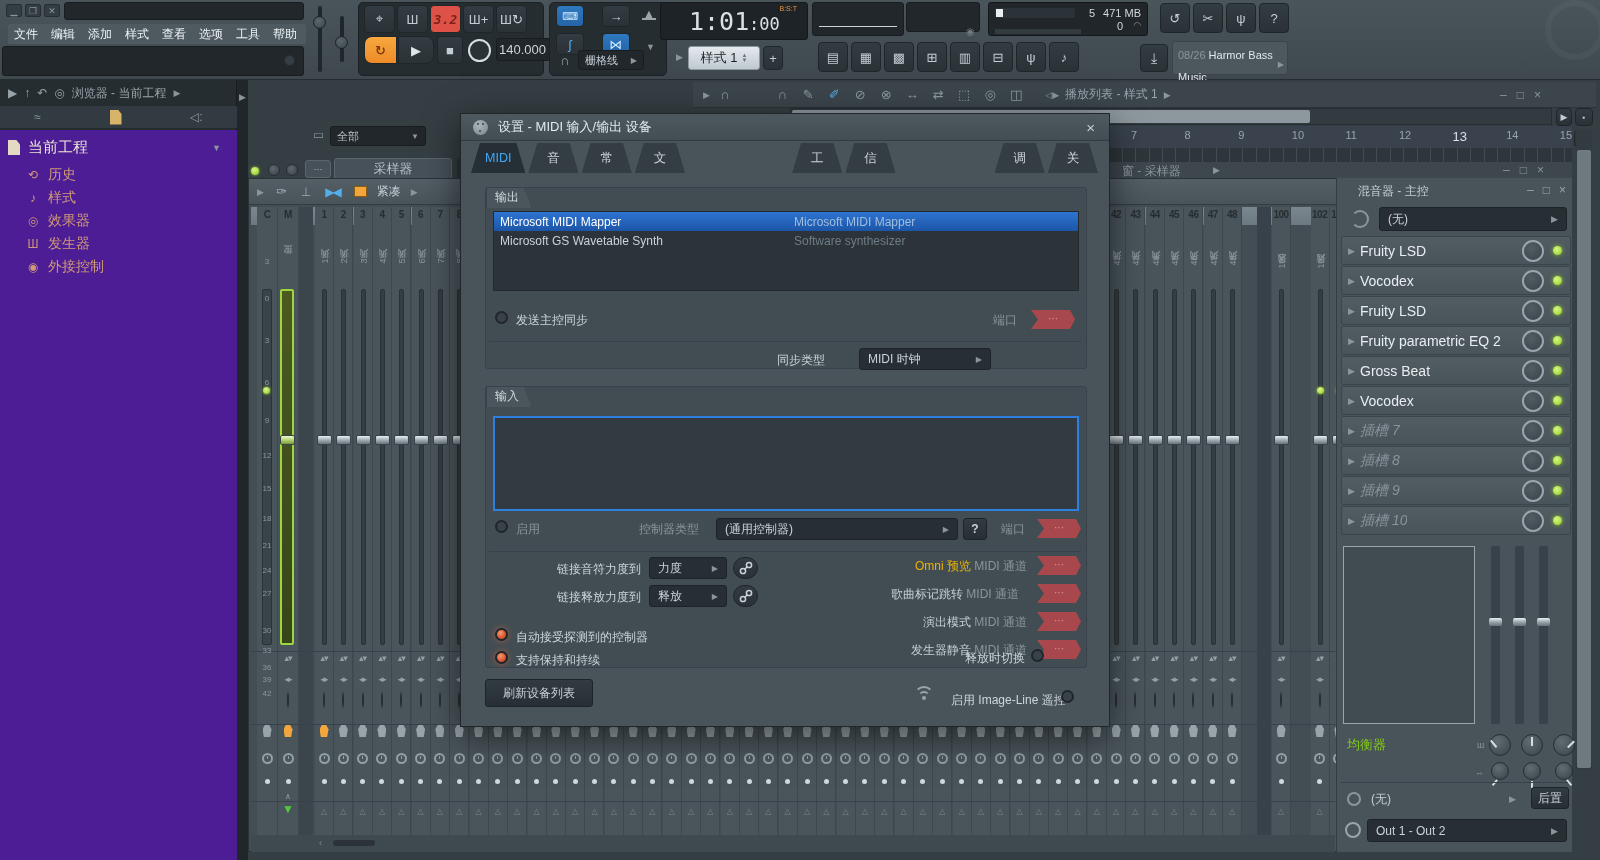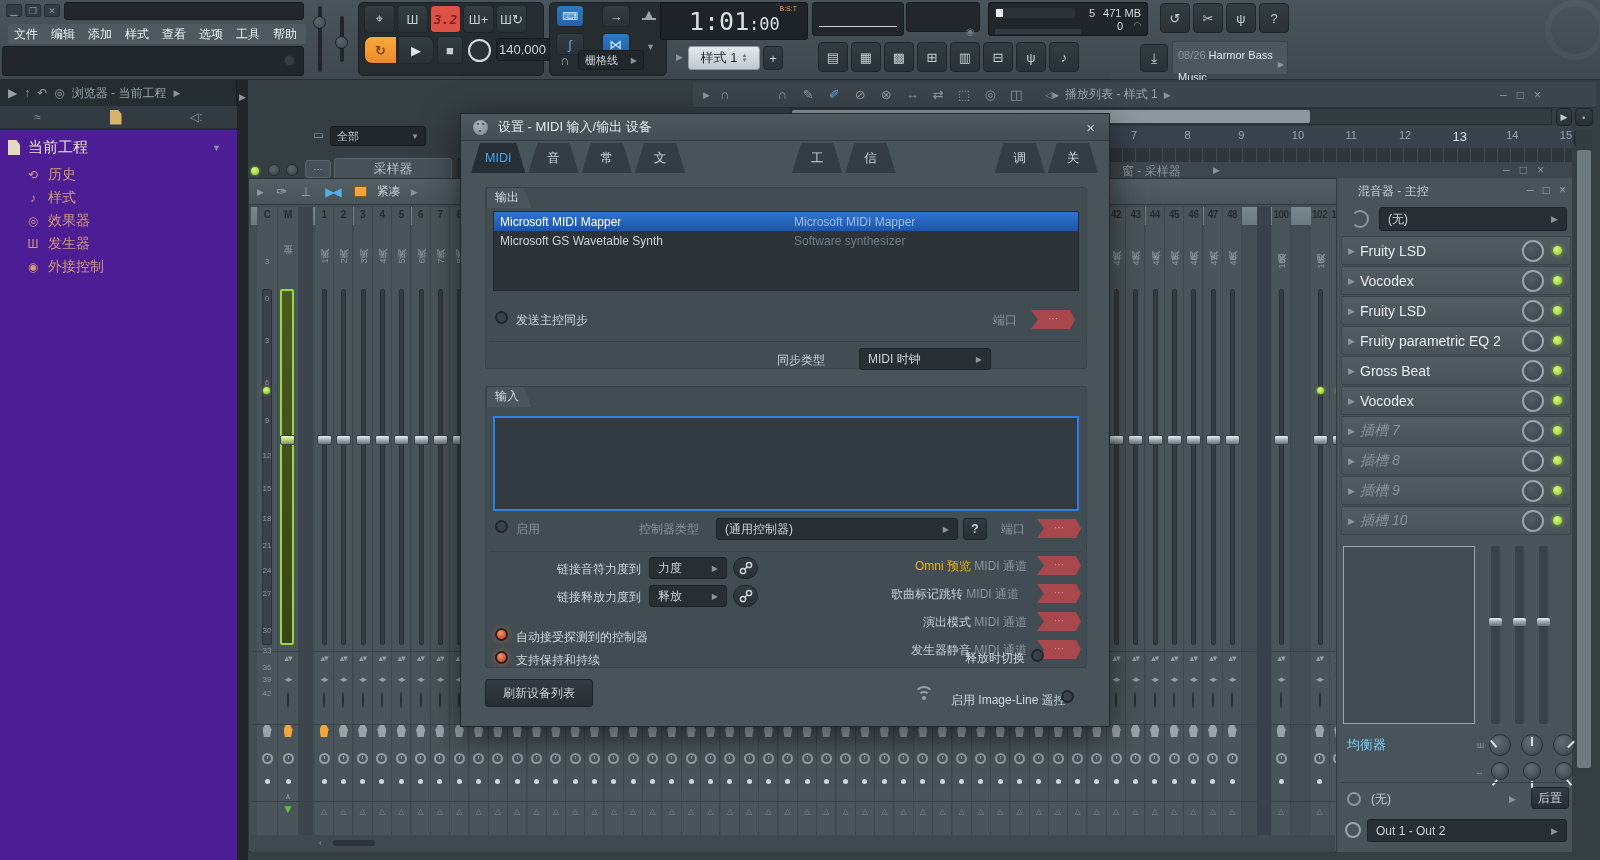--- a/index.html
+++ b/index.html
@@ -1489,21 +1489,21 @@
       </div>
     <div class="abs" style="left:6px;top:368px;width:132px;height:178px;border:1px solid #9aa5ab;background:#414c52"></div>
     <div id="eqbars">
         <div class="eqbar" style="left:154px;top:368px;height:178px"></div>
         <div class="eqhandle" style="left:152px;top:440px"></div>
         <div class="eqbar" style="left:178px;top:368px;height:178px"></div>
         <div class="eqhandle" style="left:176px;top:440px"></div>
         <div class="eqbar" style="left:202px;top:368px;height:178px"></div>
         <div class="eqhandle" style="left:200px;top:440px"></div>
       </div>
-    <div class="abs" style="left:10px;top:558px;color:#7dd3fc;font-size:13px">均衡器</div>
+    <div class="abs" style="left:10px;top:558px;color:#84cc16;font-size:13px">均衡器</div>
     <span class="abs tiny" style="left:140px;top:562px">ш</span>
     <span class="abs tiny" style="left:138px;top:589px">↔</span>
     <div id="eqknobs">
         <div class="eqknob" style="left: 152px; top: 556px; width: 22px; height: 22px;">
           <i style="transform: rotate(-40deg);"></i>
         </div>
         <div class="eqknob" style="left: 184px; top: 556px; width: 22px; height: 22px;">
           <i style="transform: rotate(0deg);"></i>
         </div>
         <div class="eqknob" style="left: 216px; top: 556px; width: 22px; height: 22px;">

